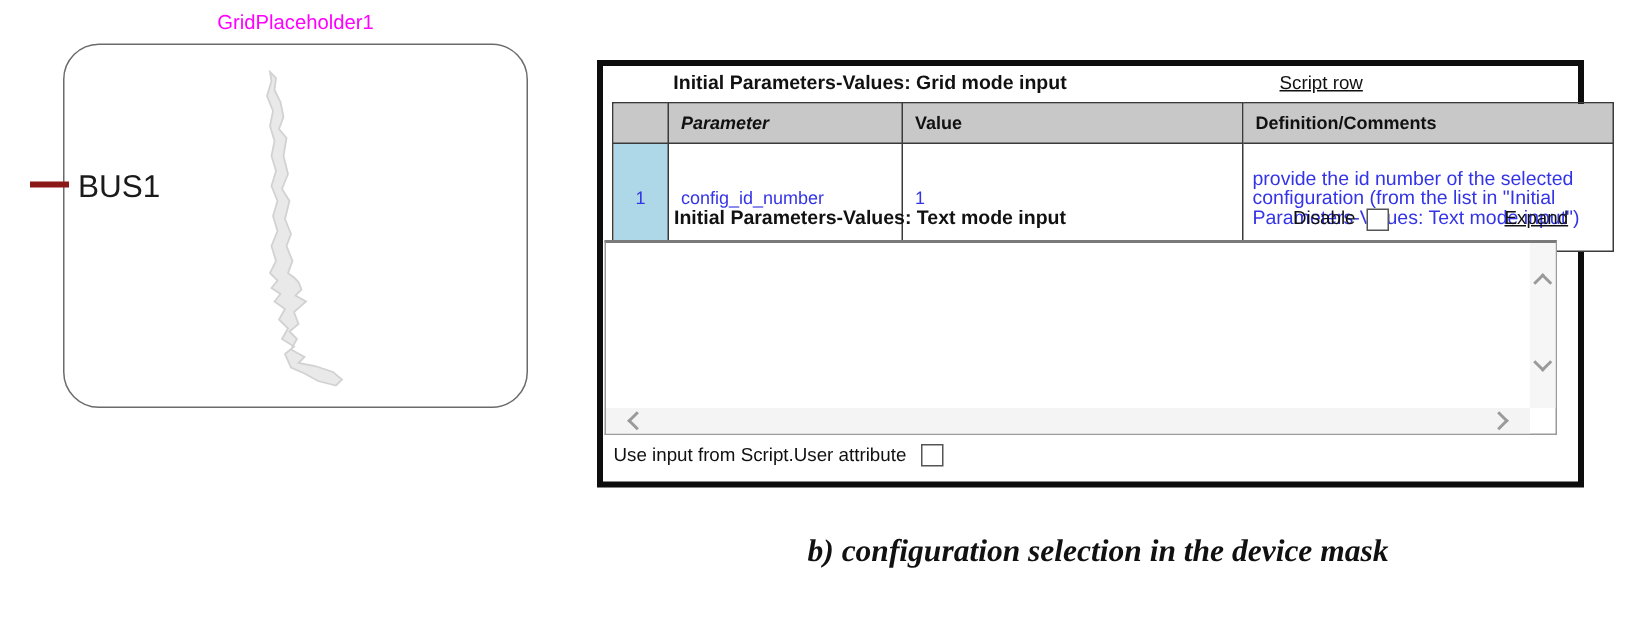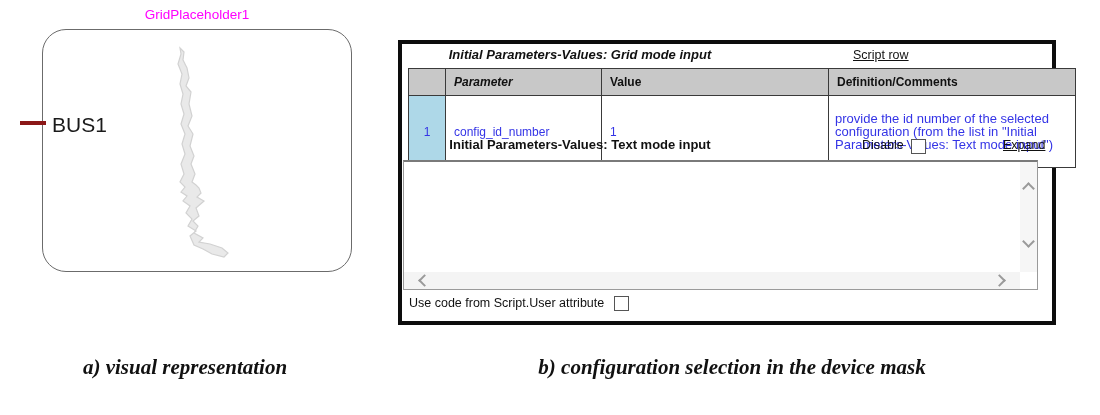--- a/index.html
+++ b/index.html
@@ -74,25 +74,24 @@
              56,173 59,181 53,186 58,191 54,198 63,203 59,207 70,209 82,213 88,218
              84,222 72,219 63,214 54,210 50,201 56,196 48,191 52,184 46,178 50,171
              43,166 47,161 41,157 45,152 40,147 44,139 41,129 45,119 42,109 45,99
              41,89 44,79 41,69 43,59 40,49 42,39 38,29 41,19 Z" fill="#e9e9e9" stroke="#d2d2d2" stroke-width="1.2"></path>
   </svg>
 
   <div class="bus-line"></div>
   <div class="bus-label">BUS1</div>
 
 
-  <div class="caption caption-a">a) visual representation</div>
 
   <div class="dialog">
 
-    <div class="sec-title" style="top:3px;font-style:italic;">Initial Parameters-Values: Grid mode input</div>
+    <div class="sec-title" style="top:3px;">Initial Parameters-Values: Grid mode input</div>
     <span class="link" style="left:451px;top:4px;">Script row</span>
 
     <table class="grid-table">
       <tbody>
           <tr class="hdr">
         <td class="col-num"></td>
         <td class="col-param">Parameter</td>
         <td class="col-val">Value</td>
         <td class="col-def">Definition/Comments</td>
       </tr>
@@ -115,19 +114,19 @@
         <span class="chev chev-up"></span>
         <span class="chev chev-down"></span>
       </div>
       <div class="hscroll">
         <span class="chev chev-left"></span>
         <span class="chev chev-right"></span>
       </div>
     </div>
 
     <div class="usecode">
-      <span>Use code from Script.User attribute</span>
+      <span>Use input from Script.User attribute</span>
       <span class="checkbox" style="margin-left:6px;"></span>
     </div>
   </div>
 
   <div class="caption caption-b">b) configuration selection in the device mask</div>
 </div>
 
 </body></html>

